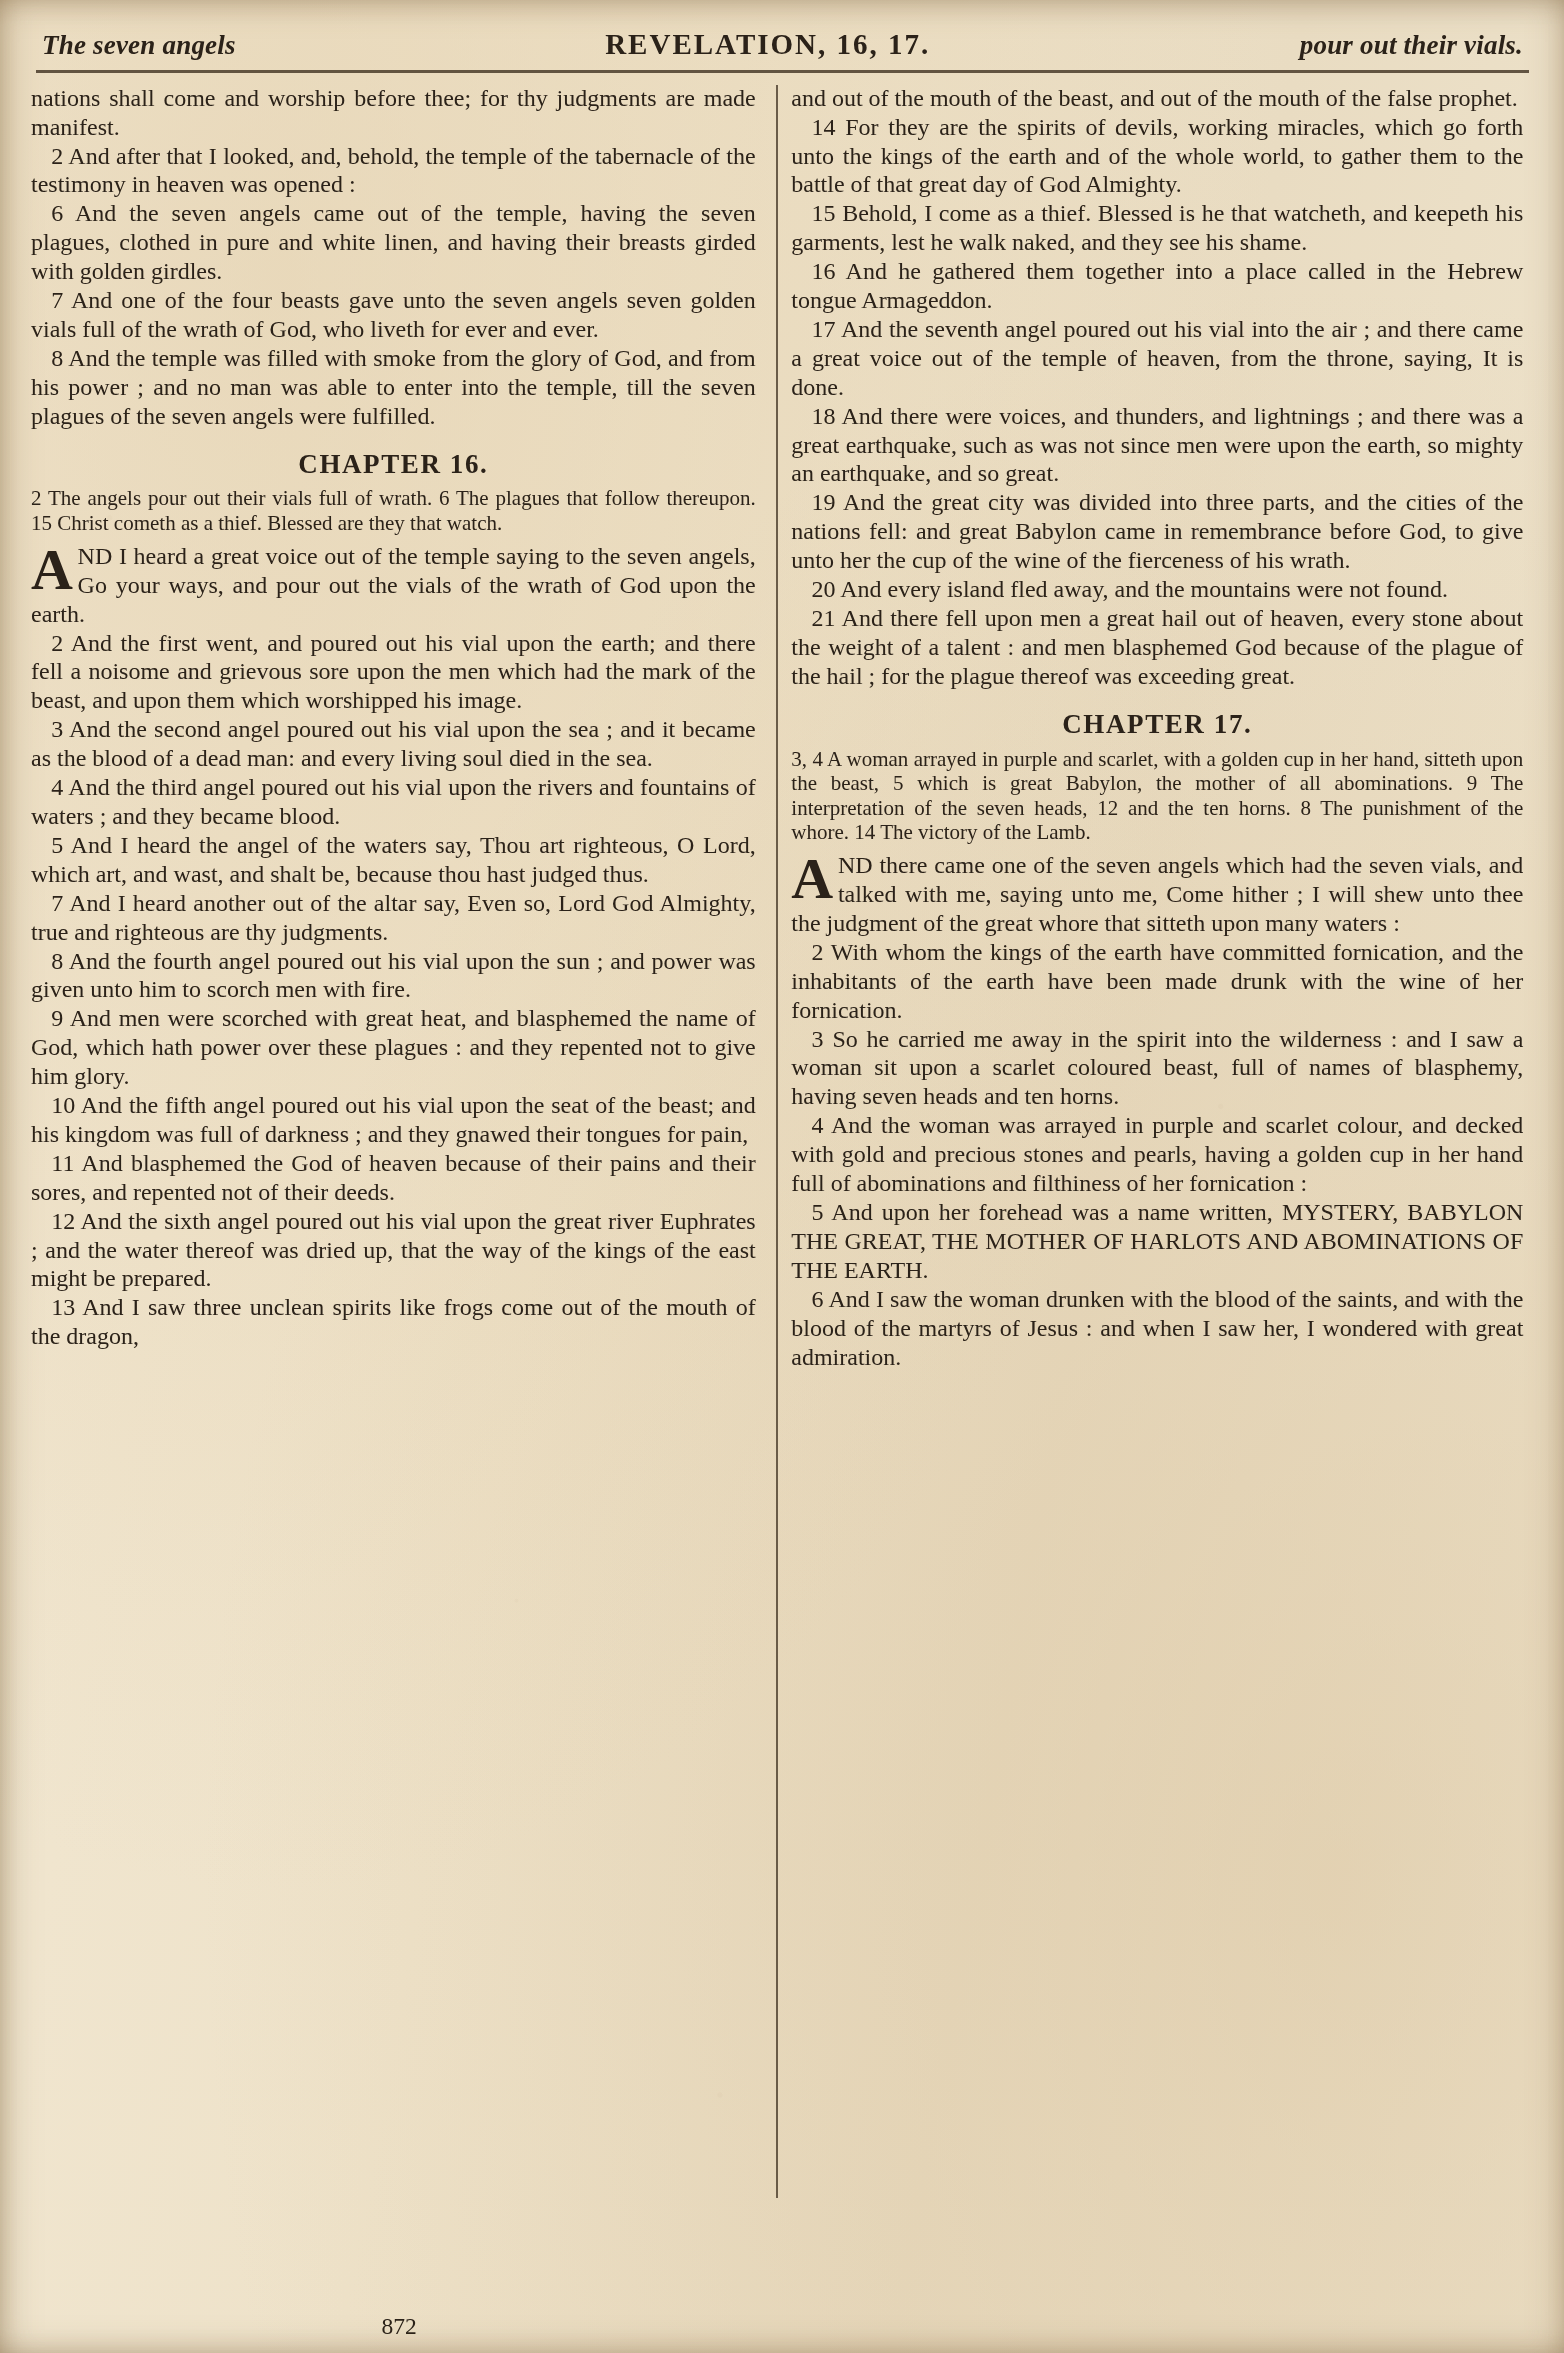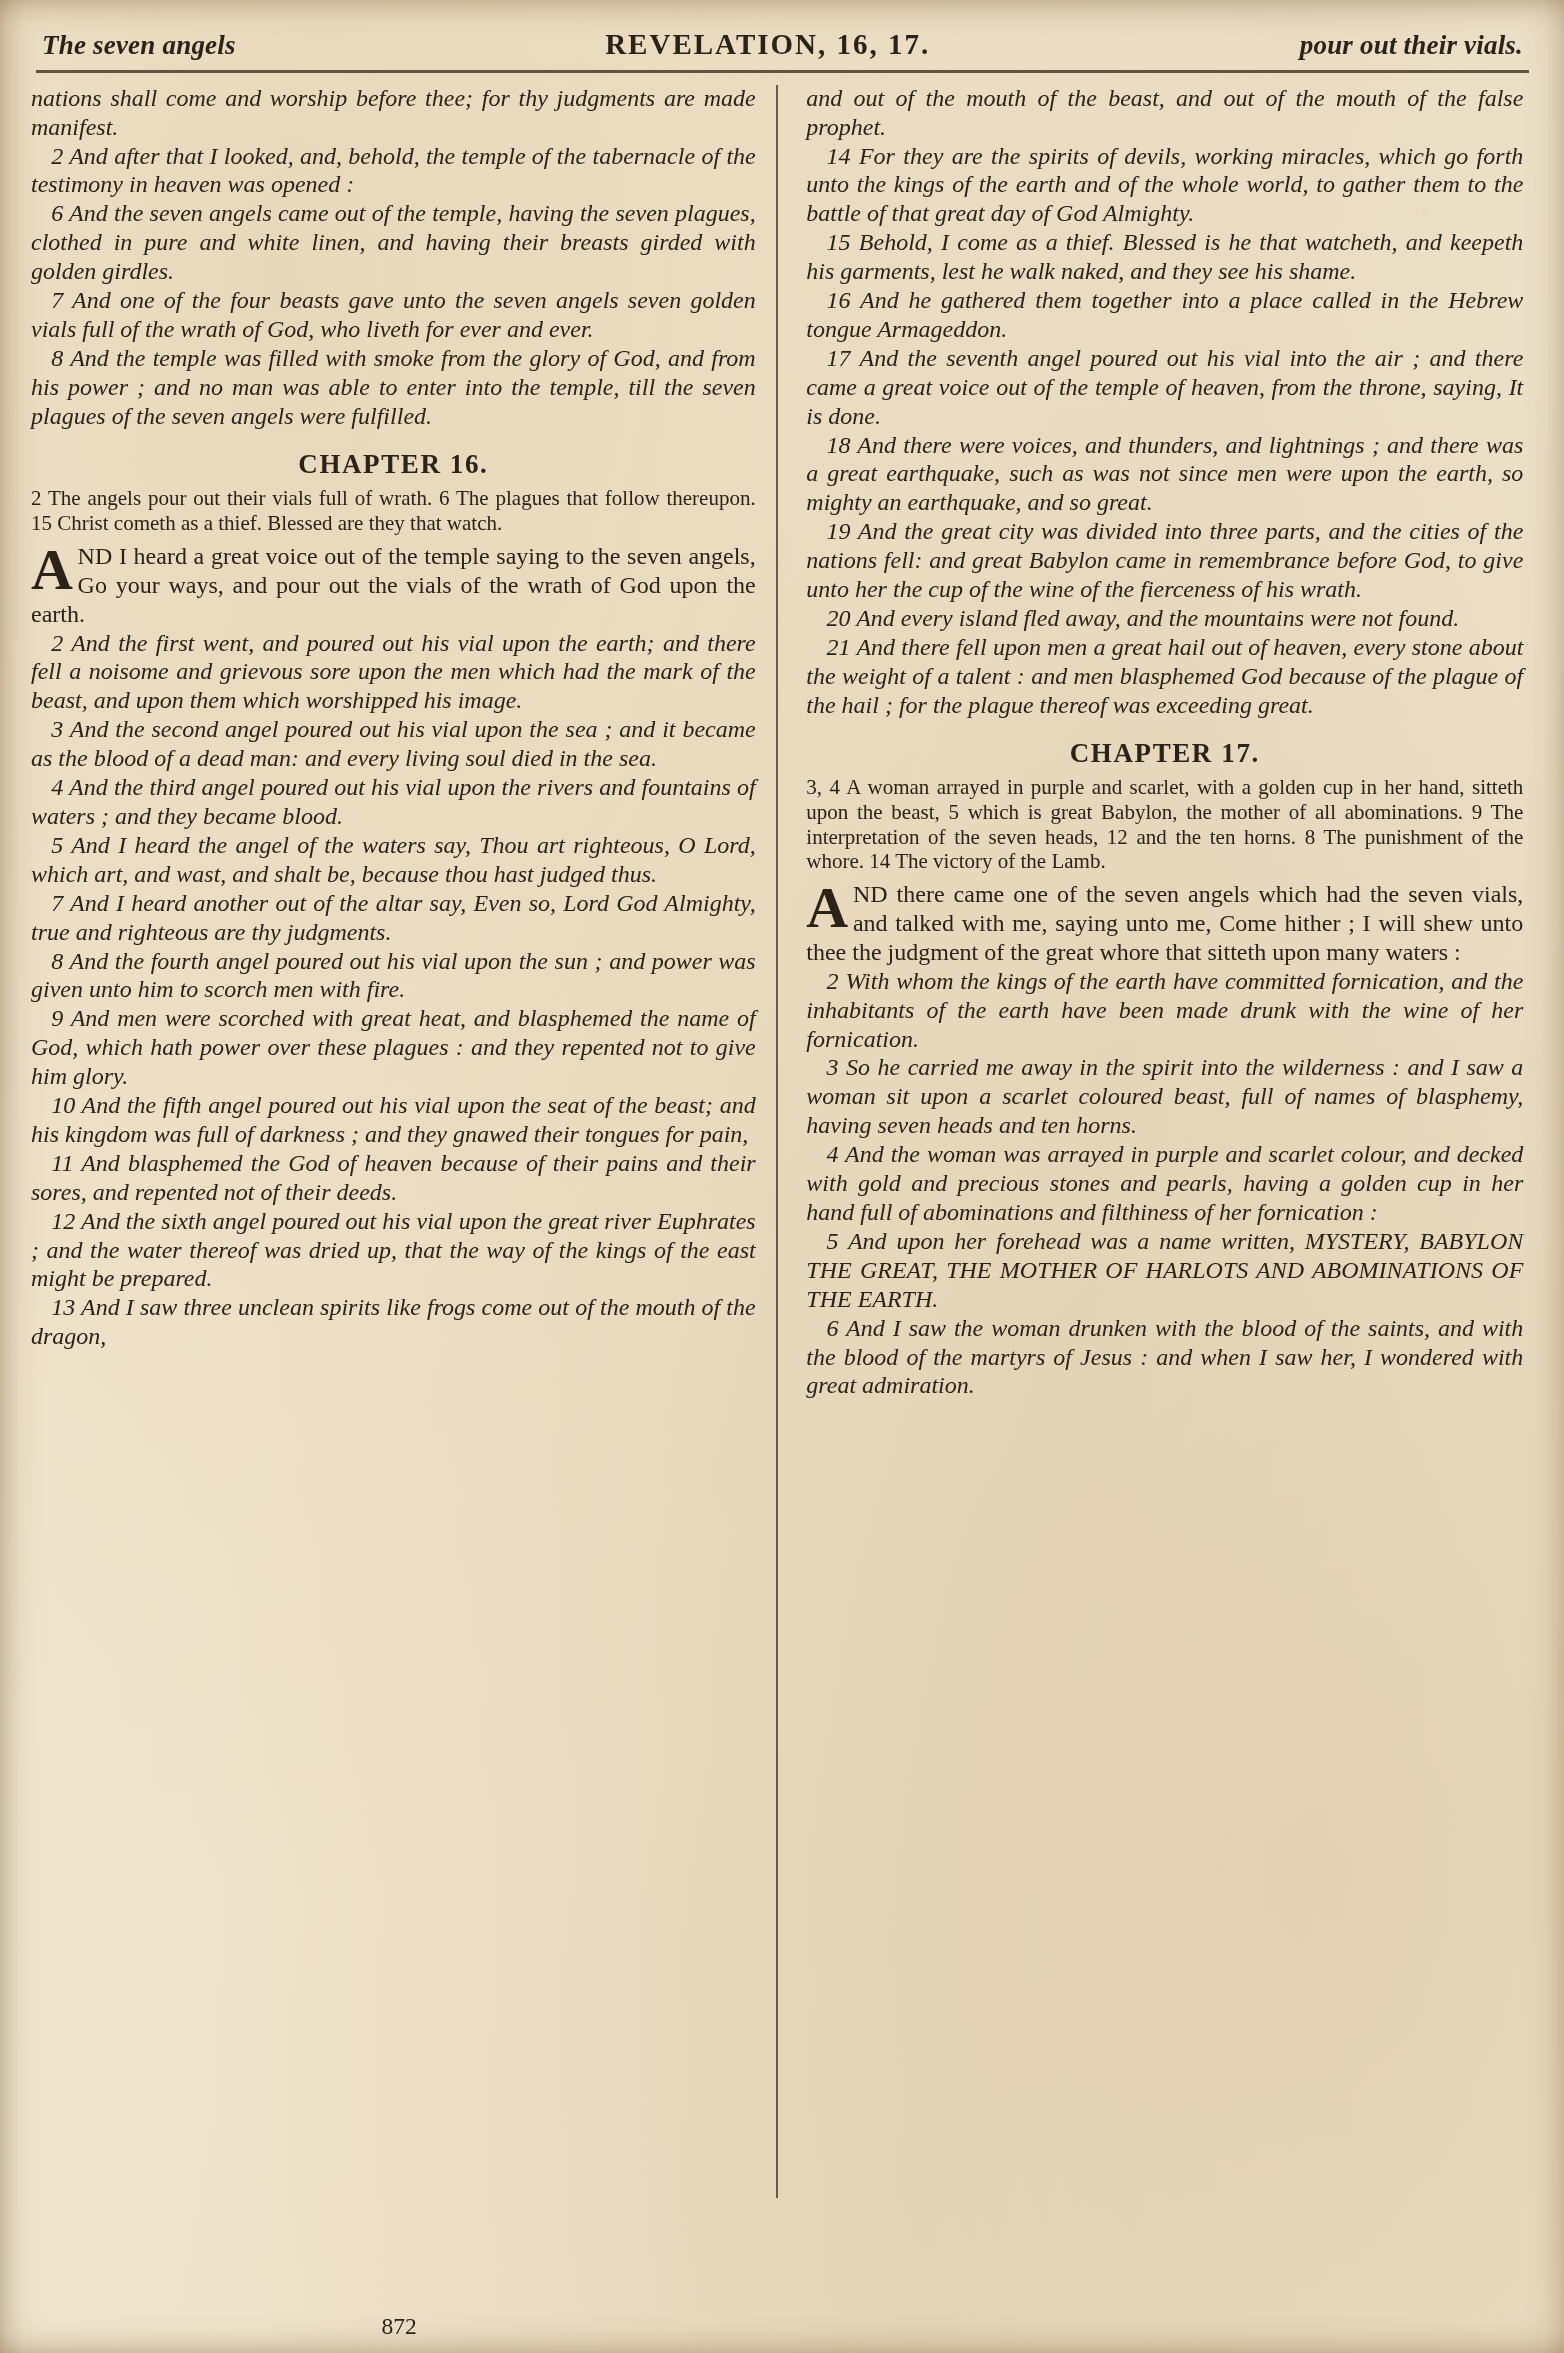--- a/index.html
+++ b/index.html
@@ -89,32 +89,31 @@
   .col {
     width: 745px;
     box-sizing: border-box;
     font-size: 24px;
     line-height: 1.205;
     text-align: justify;
     text-justify: inter-word;
     hyphens: manual;
   }
   .col.left { padding-right: 20.3px; }
-  .col.right { padding-left: 28px; }
+  .col.right { padding-left: 13px; }
   .divider {
     width: 2.3px;
     background: #4a3c2a;
     opacity: 0.8;
     margin: 1.6px 0 31px 0;
     height: 2113px;
   }
   p.v {
     margin: 0;
     text-indent: 20.3px;
-    font-style: italic;
   }
   p.v.first { text-indent: 0; }
 
   .chaphead {
     text-align: center;
     font-size: 27px;
     letter-spacing: 1.6px;
     margin: 17px 0 6.3px 0;
     font-weight: 600;
   }

